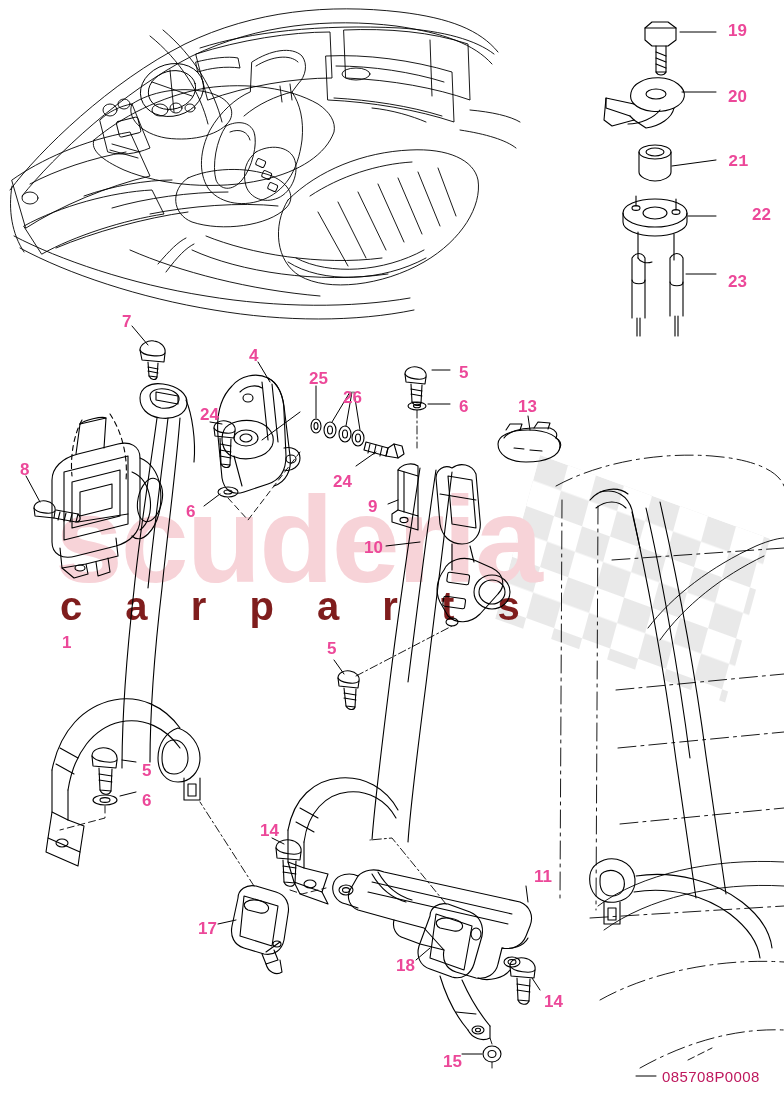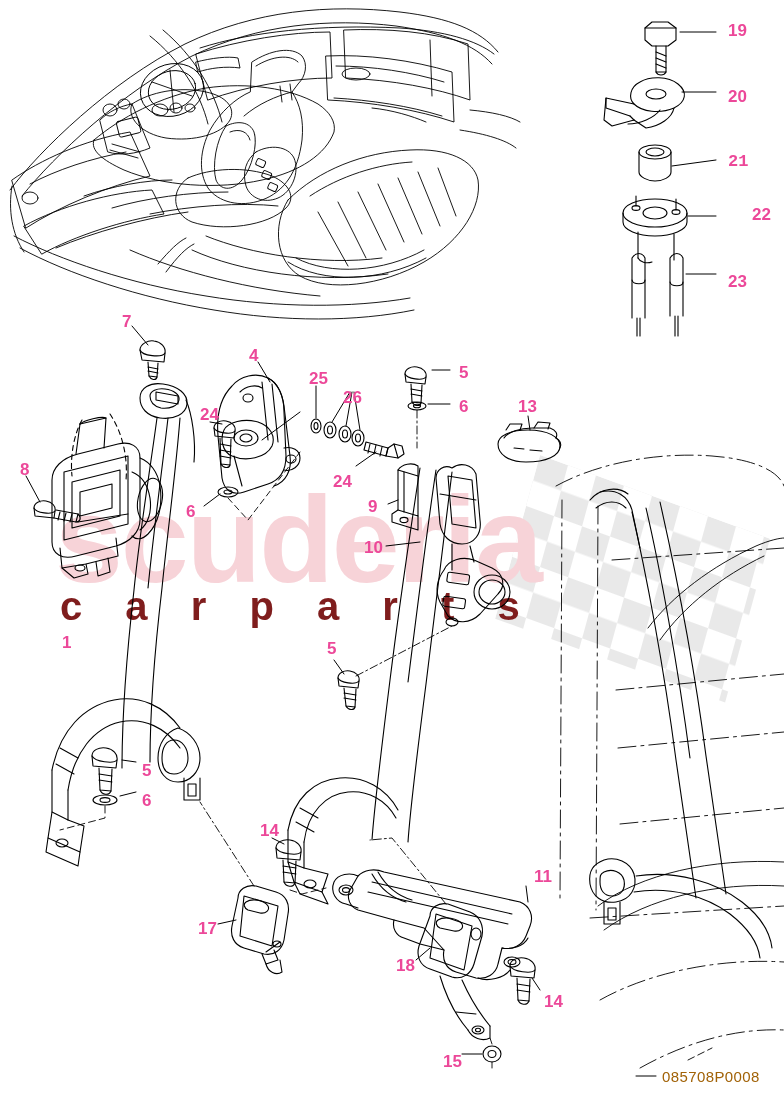--- a/index.html
+++ b/index.html
@@ -19,21 +19,21 @@
     color:#ec4899;
     line-height:1;
     white-space:nowrap;
     user-select:none;
   }
   .partcode{
     position:absolute;
     font-family:"Liberation Sans", sans-serif;
     font-size:15px;
     letter-spacing:0.4px;
-    color:#a16207;
+    color:#be185d;
   }
   .wm-text{
     position:absolute;
     font-family:"Liberation Sans", sans-serif;
     font-weight:bold;
     user-select:none;
     pointer-events:none;
   }
 </style>
 </head>

